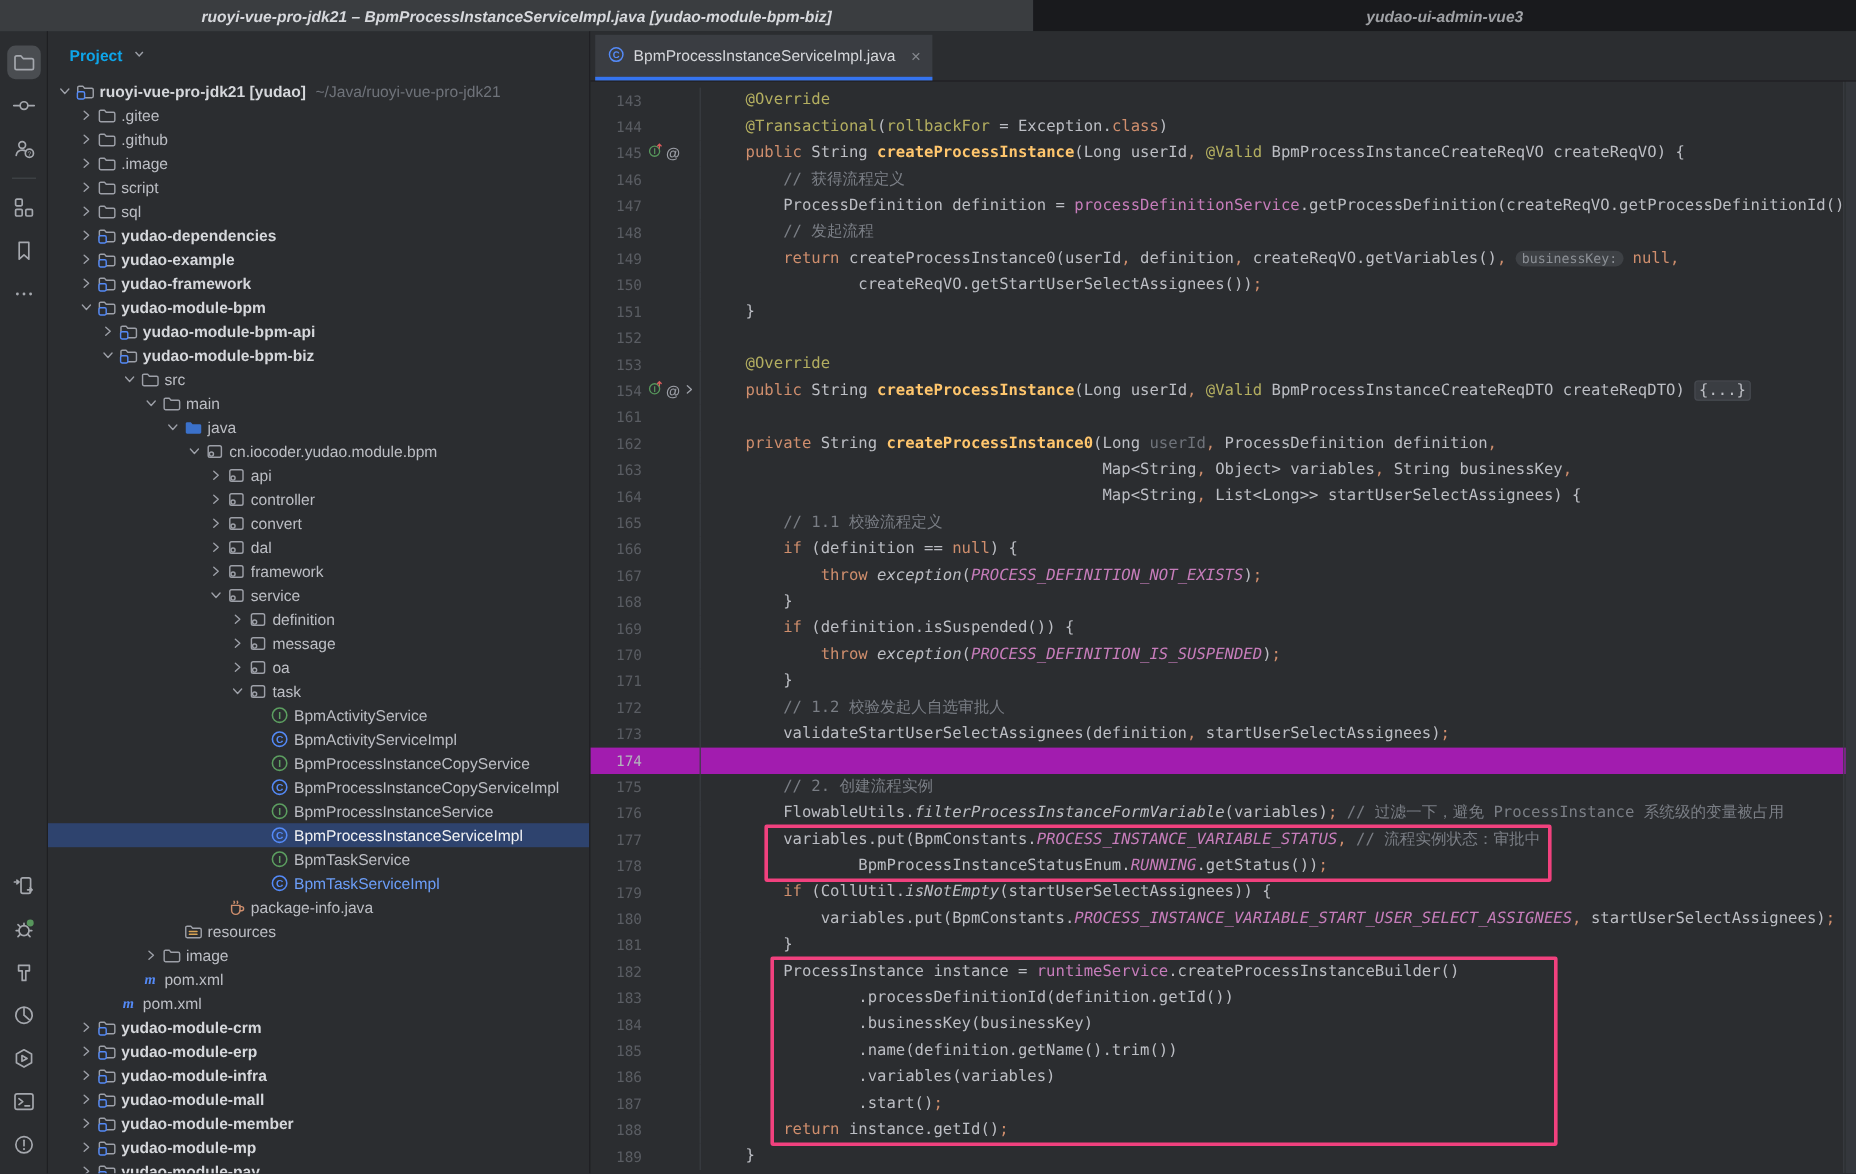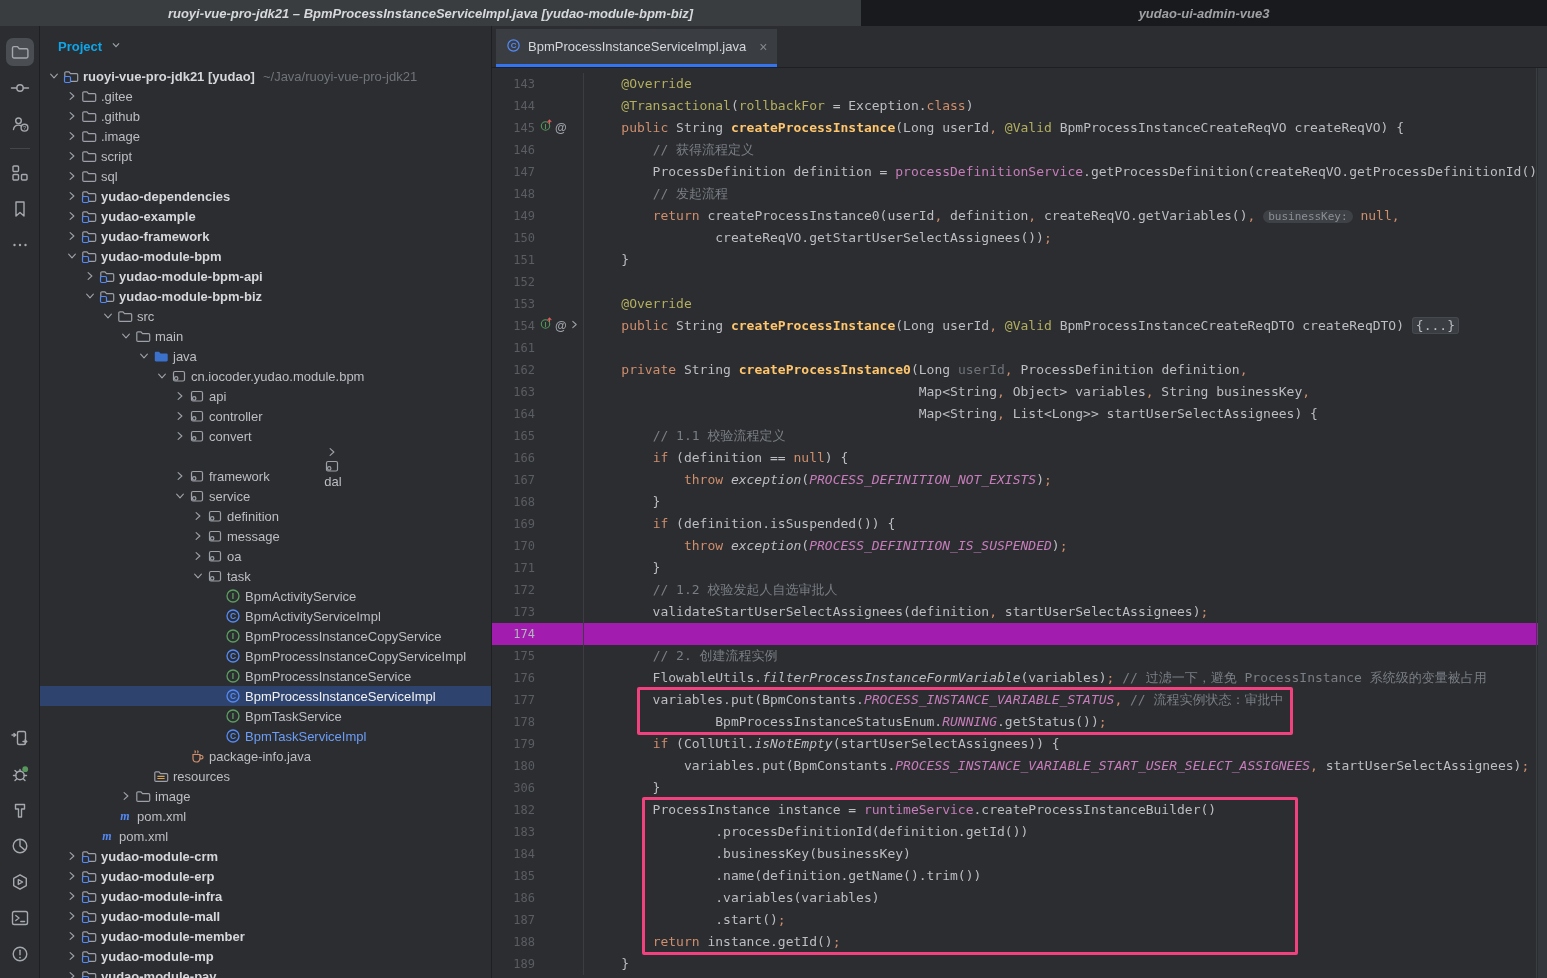--- a/index.html
+++ b/index.html
@@ -439,21 +439,21 @@
             </svg>
           </span>
           <span class="ticon">
             <svg width="16" height="16" viewBox="0 0 16 16" fill="none" stroke="#9DA0A8" stroke-width="1.2" stroke-linecap="round" stroke-linejoin="round">
               <rect x="2.5" y="3.5" width="11" height="9.5" rx="1.5"></rect>
               <circle cx="5.2" cy="10.4" r="1.7" fill="#2B2D30"></circle>
             </svg>
           </span>
           <span class="lbl">convert</span>
         </div>
-        <div class="tree-row" style="padding-left: 132px; flex-direction: column;">
+        <div class="tree-row" style="padding-left: 132px;">
           <span class="chev">
             <svg width="12" height="12" viewBox="0 0 16 16" fill="none" stroke="#9DA0A8" stroke-width="1.2" stroke-linecap="round" stroke-linejoin="round">
               <path d="M5.5 3.5 L10.5 8 L5.5 12.5" stroke-width="1.5"></path>
             </svg>
           </span>
           <span class="ticon">
             <svg width="16" height="16" viewBox="0 0 16 16" fill="none" stroke="#9DA0A8" stroke-width="1.2" stroke-linecap="round" stroke-linejoin="round">
               <rect x="2.5" y="3.5" width="11" height="9.5" rx="1.5"></rect>
               <circle cx="5.2" cy="10.4" r="1.7" fill="#2B2D30"></circle>
             </svg>
@@ -828,21 +828,21 @@
           <div class="code-line"><div class="gutter"><span class="lnum">171</span><span class="gicons"></span></div><div class="code-content"><span class="s-txt">        }</span></div></div>
           <div class="code-line"><div class="gutter"><span class="lnum">172</span><span class="gicons"></span></div><div class="code-content"><span class="s-txt">        </span><span class="s-cmt">// 1.2 校验发起人自选审批人</span></div></div>
           <div class="code-line"><div class="gutter"><span class="lnum">173</span><span class="gicons"></span></div><div class="code-content"><span class="s-txt">        validateStartUserSelectAssignees(definition</span><span class="s-pun">,</span><span class="s-txt"> startUserSelectAssignees)</span><span class="s-pun">;</span></div></div>
           <div class="code-line caret"><div class="gutter"><span class="lnum">174</span><span class="gicons"></span></div><div class="code-content"></div></div>
           <div class="code-line"><div class="gutter"><span class="lnum">175</span><span class="gicons"></span></div><div class="code-content"><span class="s-txt">        </span><span class="s-cmt">// 2. 创建流程实例</span></div></div>
           <div class="code-line"><div class="gutter"><span class="lnum">176</span><span class="gicons"></span></div><div class="code-content"><span class="s-txt">        FlowableUtils.</span><span class="s-staticm">filterProcessInstanceFormVariable</span><span class="s-txt">(variables)</span><span class="s-pun">;</span><span class="s-txt"> </span><span class="s-cmt">// 过滤一下，避免 ProcessInstance 系统级的变量被占用</span></div></div>
           <div class="code-line"><div class="gutter"><span class="lnum">177</span><span class="gicons"></span></div><div class="code-content"><span class="s-txt">        variables.put(BpmConstants.</span><span class="s-const">PROCESS_INSTANCE_VARIABLE_STATUS</span><span class="s-pun">,</span><span class="s-txt"> </span><span class="s-cmt">// 流程实例状态：审批中</span></div></div>
           <div class="code-line"><div class="gutter"><span class="lnum">178</span><span class="gicons"></span></div><div class="code-content"><span class="s-txt">                BpmProcessInstanceStatusEnum.</span><span class="s-const">RUNNING</span><span class="s-txt">.getStatus())</span><span class="s-pun">;</span></div></div>
           <div class="code-line"><div class="gutter"><span class="lnum">179</span><span class="gicons"></span></div><div class="code-content"><span class="s-txt">        </span><span class="s-kw">if</span><span class="s-txt"> (CollUtil.</span><span class="s-staticm">isNotEmpty</span><span class="s-txt">(startUserSelectAssignees)) {</span></div></div>
           <div class="code-line"><div class="gutter"><span class="lnum">180</span><span class="gicons"></span></div><div class="code-content"><span class="s-txt">            variables.put(BpmConstants.</span><span class="s-const">PROCESS_INSTANCE_VARIABLE_START_USER_SELECT_ASSIGNEES</span><span class="s-pun">,</span><span class="s-txt"> startUserSelectAssignees)</span><span class="s-pun">;</span></div></div>
-          <div class="code-line"><div class="gutter"><span class="lnum">306</span><span class="gicons"></span></div><div class="code-content"><span class="s-txt">        }</span></div></div>
+          <div class="code-line"><div class="gutter"><span class="lnum">181</span><span class="gicons"></span></div><div class="code-content"><span class="s-txt">        }</span></div></div>
           <div class="code-line"><div class="gutter"><span class="lnum">182</span><span class="gicons"></span></div><div class="code-content"><span class="s-txt">        ProcessInstance instance = </span><span class="s-field">runtimeService</span><span class="s-txt">.createProcessInstanceBuilder()</span></div></div>
           <div class="code-line"><div class="gutter"><span class="lnum">183</span><span class="gicons"></span></div><div class="code-content"><span class="s-txt">                .processDefinitionId(definition.getId())</span></div></div>
           <div class="code-line"><div class="gutter"><span class="lnum">184</span><span class="gicons"></span></div><div class="code-content"><span class="s-txt">                .businessKey(businessKey)</span></div></div>
           <div class="code-line"><div class="gutter"><span class="lnum">185</span><span class="gicons"></span></div><div class="code-content"><span class="s-txt">                .name(definition.getName().trim())</span></div></div>
           <div class="code-line"><div class="gutter"><span class="lnum">186</span><span class="gicons"></span></div><div class="code-content"><span class="s-txt">                .variables(variables)</span></div></div>
           <div class="code-line"><div class="gutter"><span class="lnum">187</span><span class="gicons"></span></div><div class="code-content"><span class="s-txt">                .start()</span><span class="s-pun">;</span></div></div>
           <div class="code-line"><div class="gutter"><span class="lnum">188</span><span class="gicons"></span></div><div class="code-content"><span class="s-txt">        </span><span class="s-kw">return</span><span class="s-txt"> instance.getId()</span><span class="s-pun">;</span></div></div>
           <div class="code-line"><div class="gutter"><span class="lnum">189</span><span class="gicons"></span></div><div class="code-content"><span class="s-txt">    }</span></div></div>
         </div>
       <div class="scroll-track"></div>

